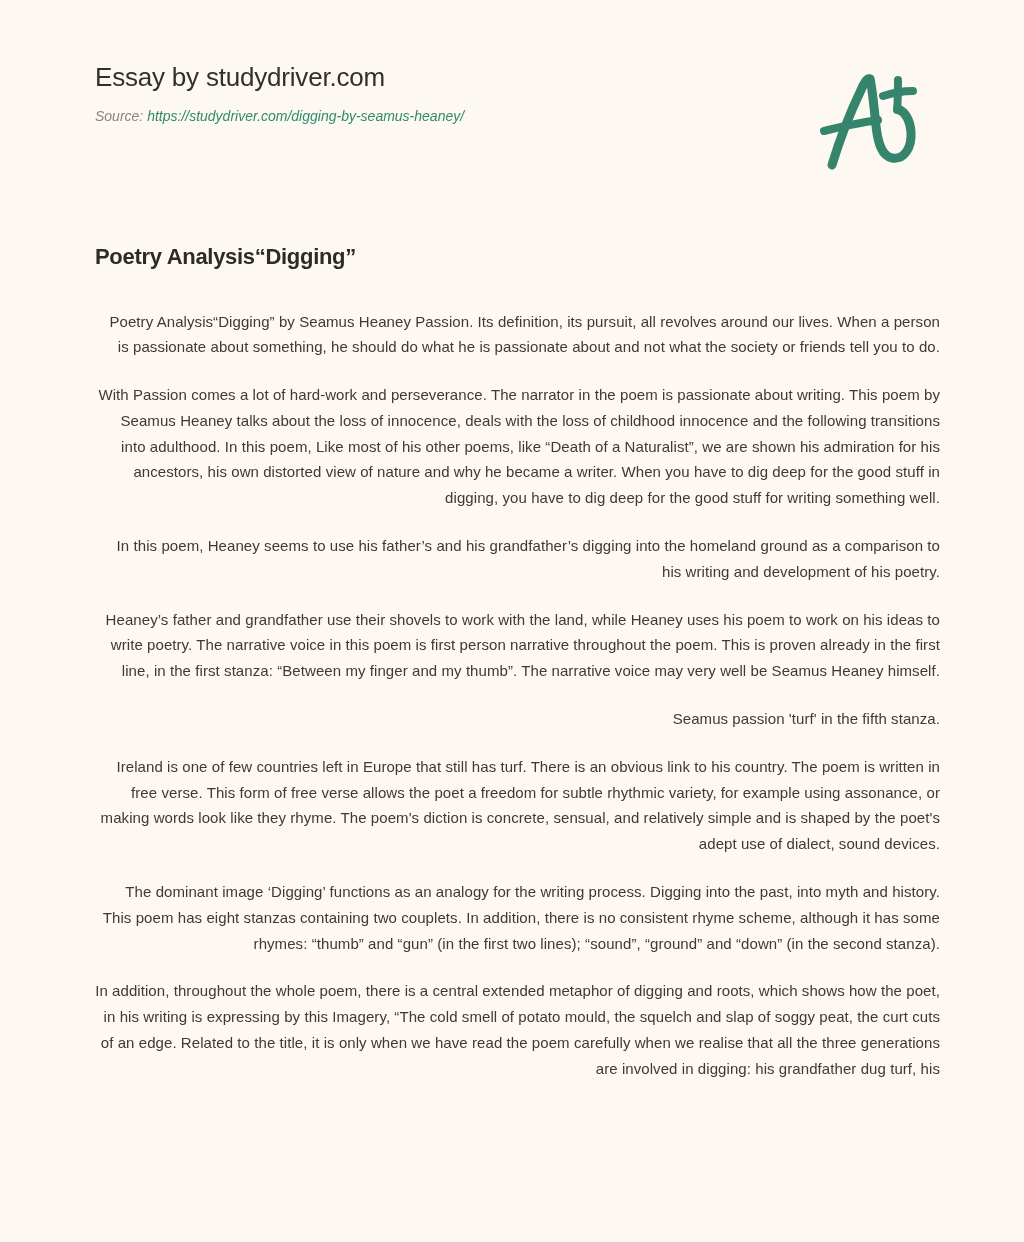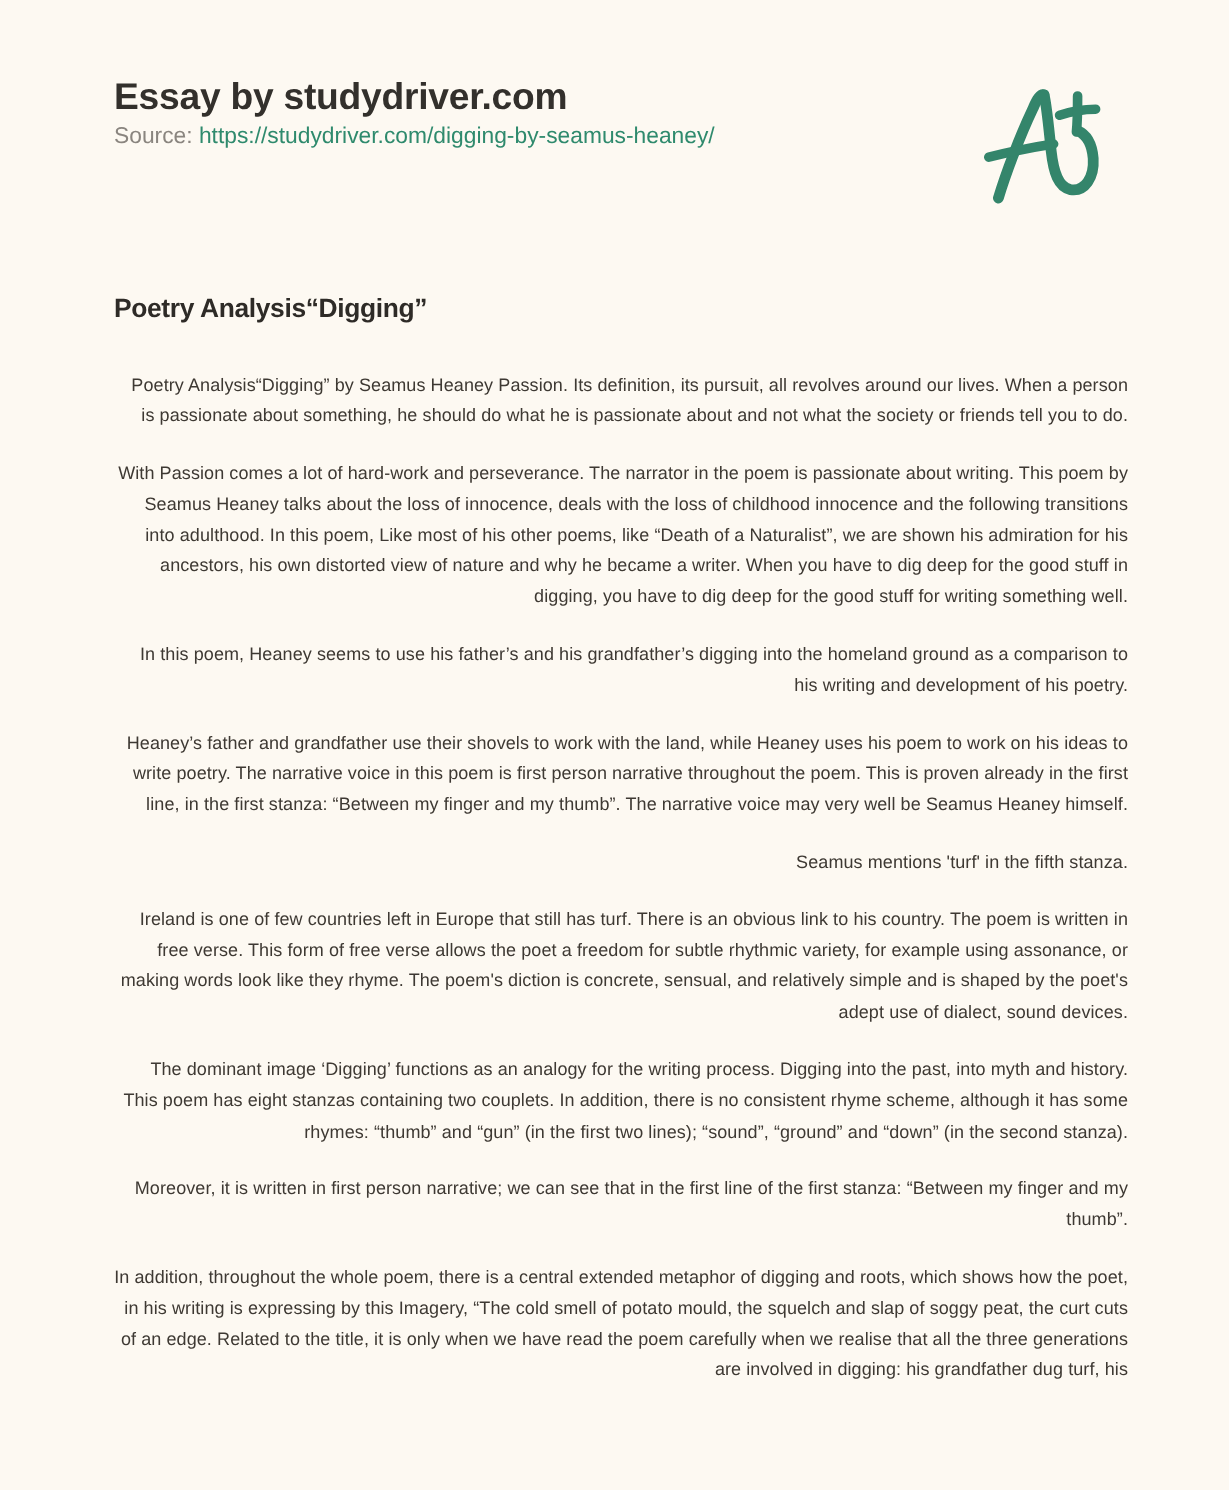--- a/index.html
+++ b/index.html
@@ -33,34 +33,35 @@
   }
 
   .brand-block {
     position: absolute;
     left: 95px;
     top: 62px;
     width: 700px;
   }
 
   .brand-title {
-    font-size: 31px;
-    font-weight: bold;
+    font-size: 26px;
+    font-weight: normal;
     letter-spacing: -0.2px;
     color: #33302c;
     line-height: 1.2;
     margin: 0;
   }
 
   .source-line {
-    margin-top: 2px;
-    font-size: 19px;
+    margin-top: 14px;
+    font-size: 14px;
     color: #8a857f;
     line-height: 1.4;
     white-space: nowrap;
+    font-style: italic;
   }
 
   .source-label {
     color: #8a857f;
   }
 
   .source-url {
     color: #2f8a6d;
     text-decoration: none;
   }
@@ -151,22 +152,21 @@
 
   <div class="article">
 
     <h2 class="article-title">Poetry Analysis“Digging”</h2>
 
     <div class="body-copy">
       <p>Poetry Analysis“Digging” by Seamus Heaney Passion. Its definition, its pursuit, all revolves around our lives. When a person is passionate about something, he should do what he is passionate about and not what the society or friends tell you to do.</p>
       <p>With Passion comes a lot of hard-work and perseverance. The narrator in the poem is passionate about writing. This poem by Seamus Heaney talks about the loss of innocence, deals with the loss of childhood innocence and the following transitions into adulthood. In this poem, Like most of his other poems, like “Death of a Naturalist”, we are shown his admiration for his ancestors, his own distorted view of nature and why he became a writer. When you have to dig deep for the good stuff in digging, you have to dig deep for the good stuff for writing something well.</p>
       <p>In this poem, Heaney seems to use his father’s and his grandfather’s digging into the homeland ground as a comparison to his writing and development of his poetry.</p>
       <p>Heaney’s father and grandfather use their shovels to work with the land, while Heaney uses his poem to work on his ideas to write poetry. The narrative voice in this poem is first person narrative throughout the poem. This is proven already in the first line, in the first stanza: “Between my finger and my thumb”. The narrative voice may very well be Seamus Heaney himself.</p>
-      <p>Seamus mentions 'turf' in the fifth stanza.</p>
+      <p>Seamus passion 'turf' in the fifth stanza.</p>
       <p>Ireland is one of few countries left in Europe that still has turf. There is an obvious link to his country. The poem is written in free verse. This form of free verse allows the poet a freedom for subtle rhythmic variety, for example using assonance, or making words look like they rhyme. The poem's diction is concrete, sensual, and relatively simple and is shaped by the poet's adept use of dialect, sound devices.</p>
       <p>The dominant image ‘Digging’ functions as an analogy for the writing process. Digging into the past, into myth and history. This poem has eight stanzas containing two couplets. In addition, there is no consistent rhyme scheme, although it has some rhymes: “thumb” and “gun” (in the first two lines); “sound”, “ground” and “down” (in the second stanza).</p>
-      <p>Moreover, it is written in first person narrative; we can see that in the first line of the first stanza: “Between my finger and my thumb”.</p>
       <p>In addition, throughout the whole poem, there is a central extended metaphor of digging and roots, which shows how the poet, in his writing is expressing by this Imagery, “The cold smell of potato mould, the squelch and slap of soggy peat, the curt cuts of an edge. Related to the title, it is only when we have read the poem carefully when we realise that all the three generations are involved in digging: his grandfather dug turf, his</p>
     </div>
 
   </div>
 
 </div>
 
 </body></html>

